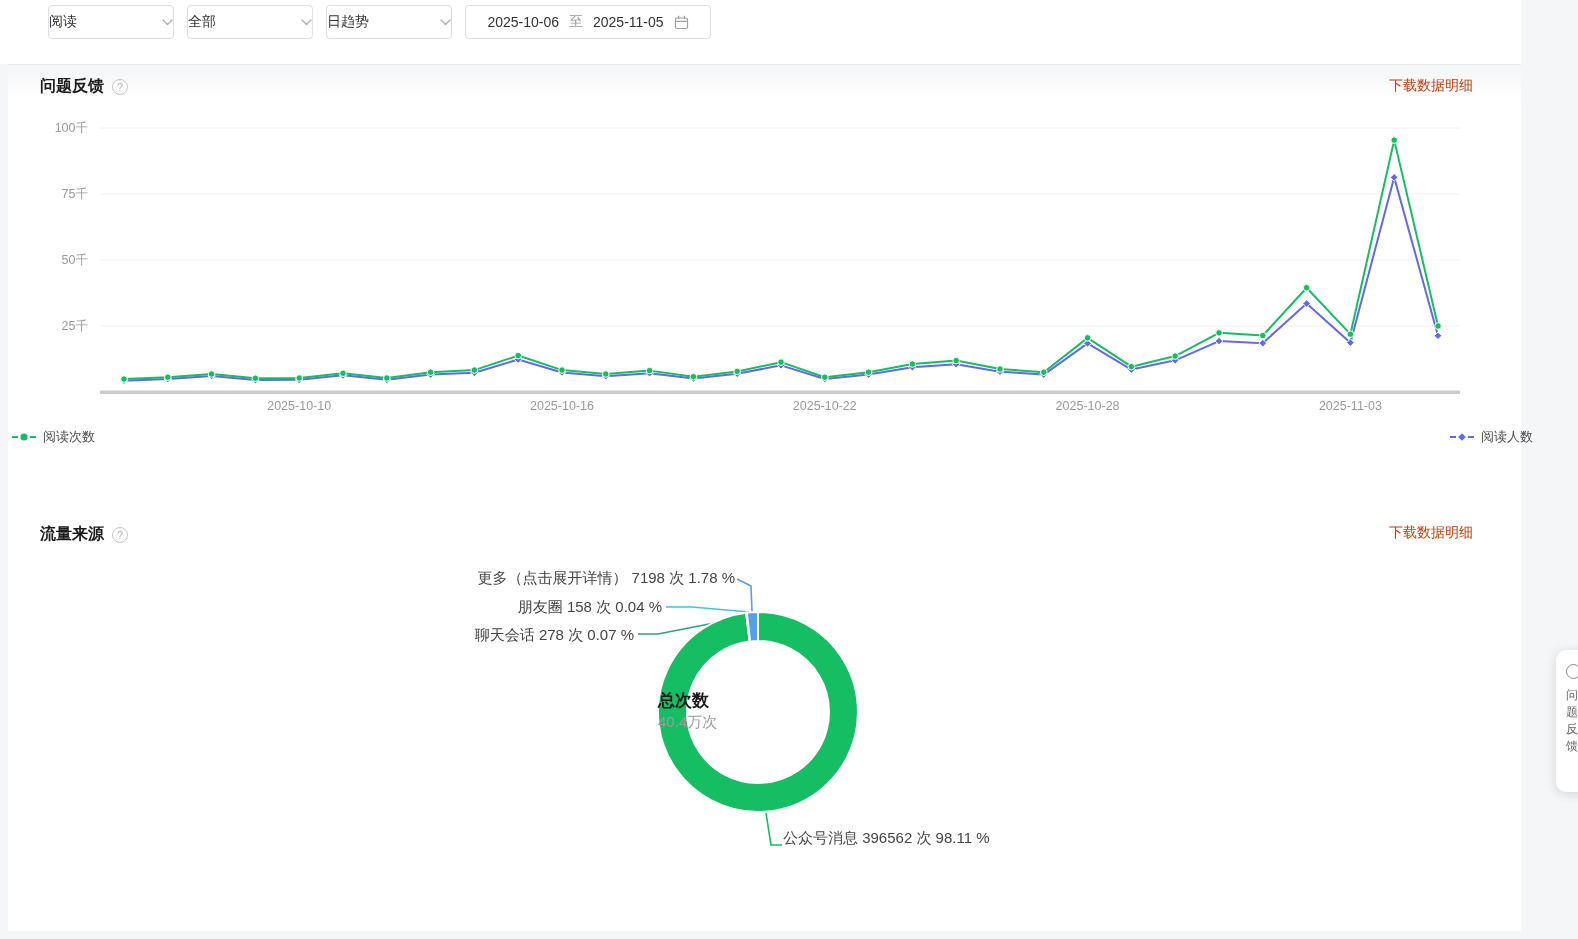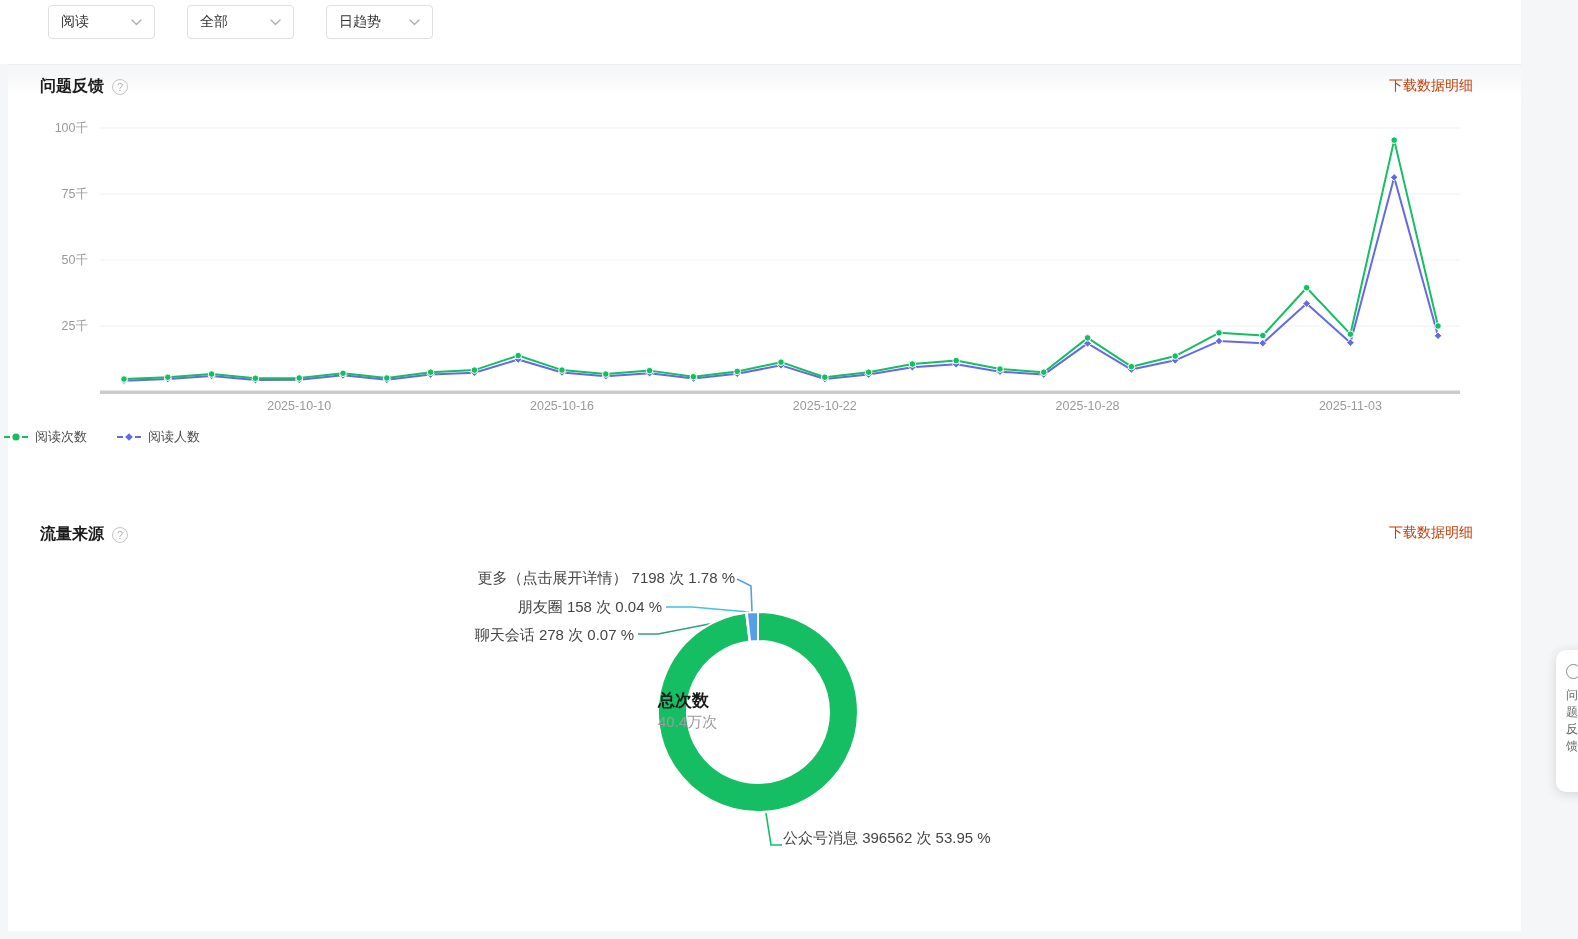--- a/index.html
+++ b/index.html
@@ -4,24 +4,24 @@
 <style>
   * { margin:0; padding:0; box-sizing:border-box; }
   html,body { background:#e9ebee; }
   .page {
     position:relative; width:1578px; height:939px; overflow:hidden;
     background:#f4f6f8; font-family:"Liberation Sans", sans-serif; color:#333;
   }
   
   .filterbar { position:absolute; left:0; top:0; width:1521px; height:64px; background:#fff; }
   .select {
-    position:absolute; top:5px; height:34px; width:107px;
+    position:absolute; top:5px; height:34px; width:126px;
     border:1px solid #dcdfe4; border-radius:4px; background:#fff;
     display:flex; align-items:center; justify-content:space-between;
-    padding:0 12px; font-size:14px; color:#333; cursor:pointer;font-family:Liberation Mono, monospace;
+    padding:0 0; font-size:14px; color:#333; cursor:pointer;font-family:Liberation Mono, monospace;
   }
   .select .chev { display:flex; align-items:center; }
   .daterange {
     position:absolute; left:465px; top:5px; width:246px; height:34px;
     border:1px solid #dcdfe4; border-radius:4px; background:#fff;
     display:flex; align-items:center; justify-content:center; gap:10px;
     font-size:14px; color:#333; cursor:pointer;
   }
   .daterange .sep { color:#999; }
   
@@ -36,21 +36,21 @@
   .section-head { position:absolute; left:40px; display:flex; align-items:center; gap:8px; }
   .section-title { font-size:16px; font-weight:600; color:#1b1b1b; }
   .help {
     width:16px; height:16px; border:1px solid #c6c6c6; border-radius:50%;
     color:#b3b3b3; font-size:11px; line-height:14px; text-align:center; cursor:pointer;
     background:#fff;
   }
   .download { position:absolute; font-size:14px; color:#c2410c; cursor:pointer; }
   
   #trend-svg { position:absolute; left:40px; top:112px; }
-  .legend-row { position:absolute; left:4px; width:1521px; display:flex; justify-content:flex-start; gap:30px; }
+  .legend-row { position:absolute; left:12px; width:1521px; display:flex; justify-content:space-between; }
   .legend-item { display:flex; align-items:center; gap:7px; font-size:13px; color:#4a4a4a; cursor:pointer; }
   .pie-legend .legend-item { font-size:14px; }
   .dot { width:10px; height:10px; border-radius:50%; display:inline-block; }
   #callout-svg { position:absolute; left:440px; top:555px; pointer-events:none; }
   #donut-svg { position:absolute; left:656px; top:610px; }
   .donut-center {
     position:absolute; left:658px; top:610px; width:200px; height:200px;
     display:flex; flex-direction:column; align-items:flex-start; justify-content:center; pointer-events:none;
   }
   .donut-center .t { font-size:17px; font-weight:700; color:#1a1a1a; }
@@ -87,20 +87,33 @@
             <polyline points="1,1 5.5,5.5 10,1" fill="none" stroke="#b0b0b0" stroke-width="1.4" stroke-linecap="round" stroke-linejoin="round"></polyline>
           </svg>
       </span>
     </div>
     <div class="select" style="left:326px">
       <span>日趋势</span>
       <span class="chev">
         <svg width="11" height="7" viewBox="0 0 11 7">
             <polyline points="1,1 5.5,5.5 10,1" fill="none" stroke="#b0b0b0" stroke-width="1.4" stroke-linecap="round" stroke-linejoin="round"></polyline>
           </svg>
+      </span>
+    </div>
+    <div class="daterange">
+      <span>2025-10-06</span>
+      <span class="sep">至</span>
+      <span>2025-11-05</span>
+      <span style="display:flex;align-items:center;">
+        <svg width="15" height="15" viewBox="0 0 15 15" fill="none" stroke="#a0a0a0" stroke-width="1.2">
+          <rect x="1.5" y="3" width="12" height="10.5" rx="1.5"></rect>
+          <line x1="4.6" y1="0.8" x2="4.6" y2="4"></line>
+            <line x1="10.4" y1="0.8" x2="10.4" y2="4"></line>
+          <line x1="1.5" y1="6.4" x2="13.5" y2="6.4"></line>
+        </svg>
       </span>
     </div>
   </div>
 
   <div class="card"></div>
 
   <div class="section-head" style="top:76px">
     <span class="section-title">问题反馈</span>
     <span class="help">?</span>
   </div>
@@ -233,21 +246,21 @@
     </svg>
 
   <div class="donut-center">
     <span class="t">总次数</span>
     <span class="v">40.4万次</span>
   </div>
 
   <div class="callout" id="co-more" style="right:843px; top:569px">更多（点击展开详情） 7198 次 1.78 %</div>
   <div class="callout" id="co-moments" style="right:916px; top:598px">朋友圈 158 次 0.04 %</div>
   <div class="callout" id="co-chat" style="right:944px; top:626px">聊天会话 278 次 0.07 %</div>
-  <div class="callout" id="co-official" style="left:783px;  top:829px">公众号消息 396562 次 53.95 %</div>
+  <div class="callout" id="co-official" style="left:783px;  top:829px">公众号消息 396562 次 98.11 %</div>
 
 
   <div class="feedback">
     <span class="fb-circle"></span>
     <span class="fb-text">问题反馈</span>
   </div>
 
 </div>
 
 </body></html>

